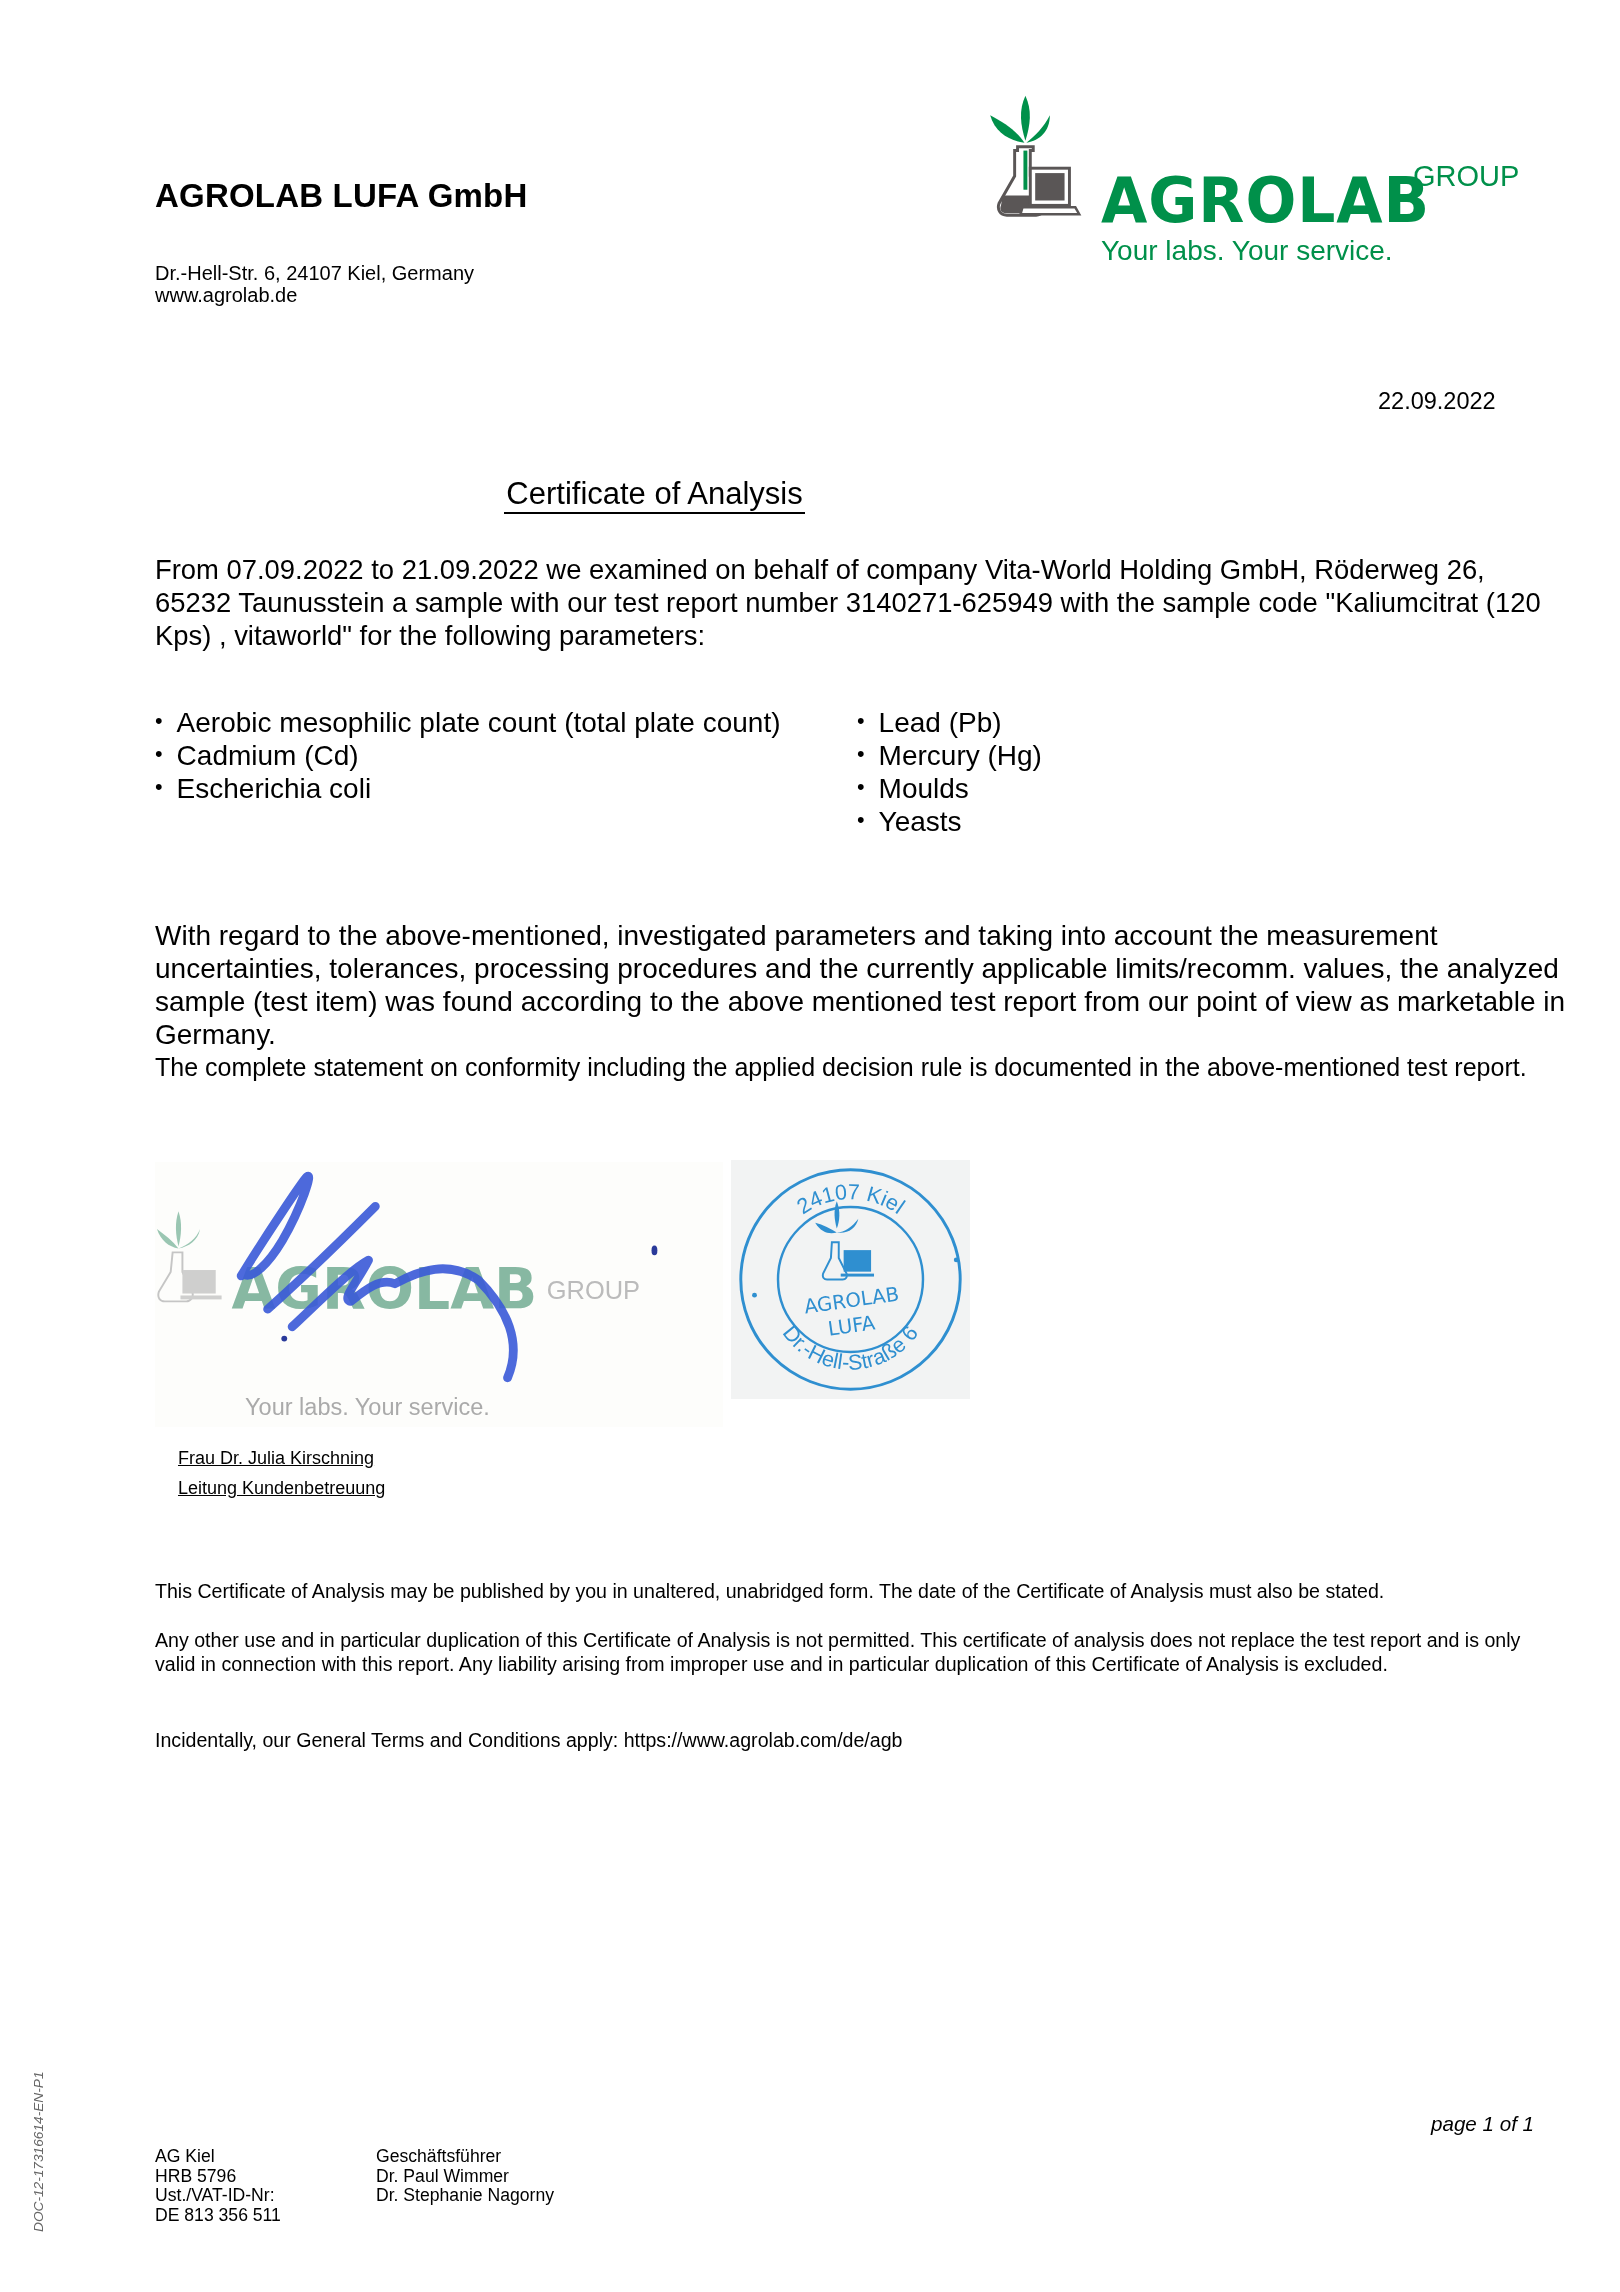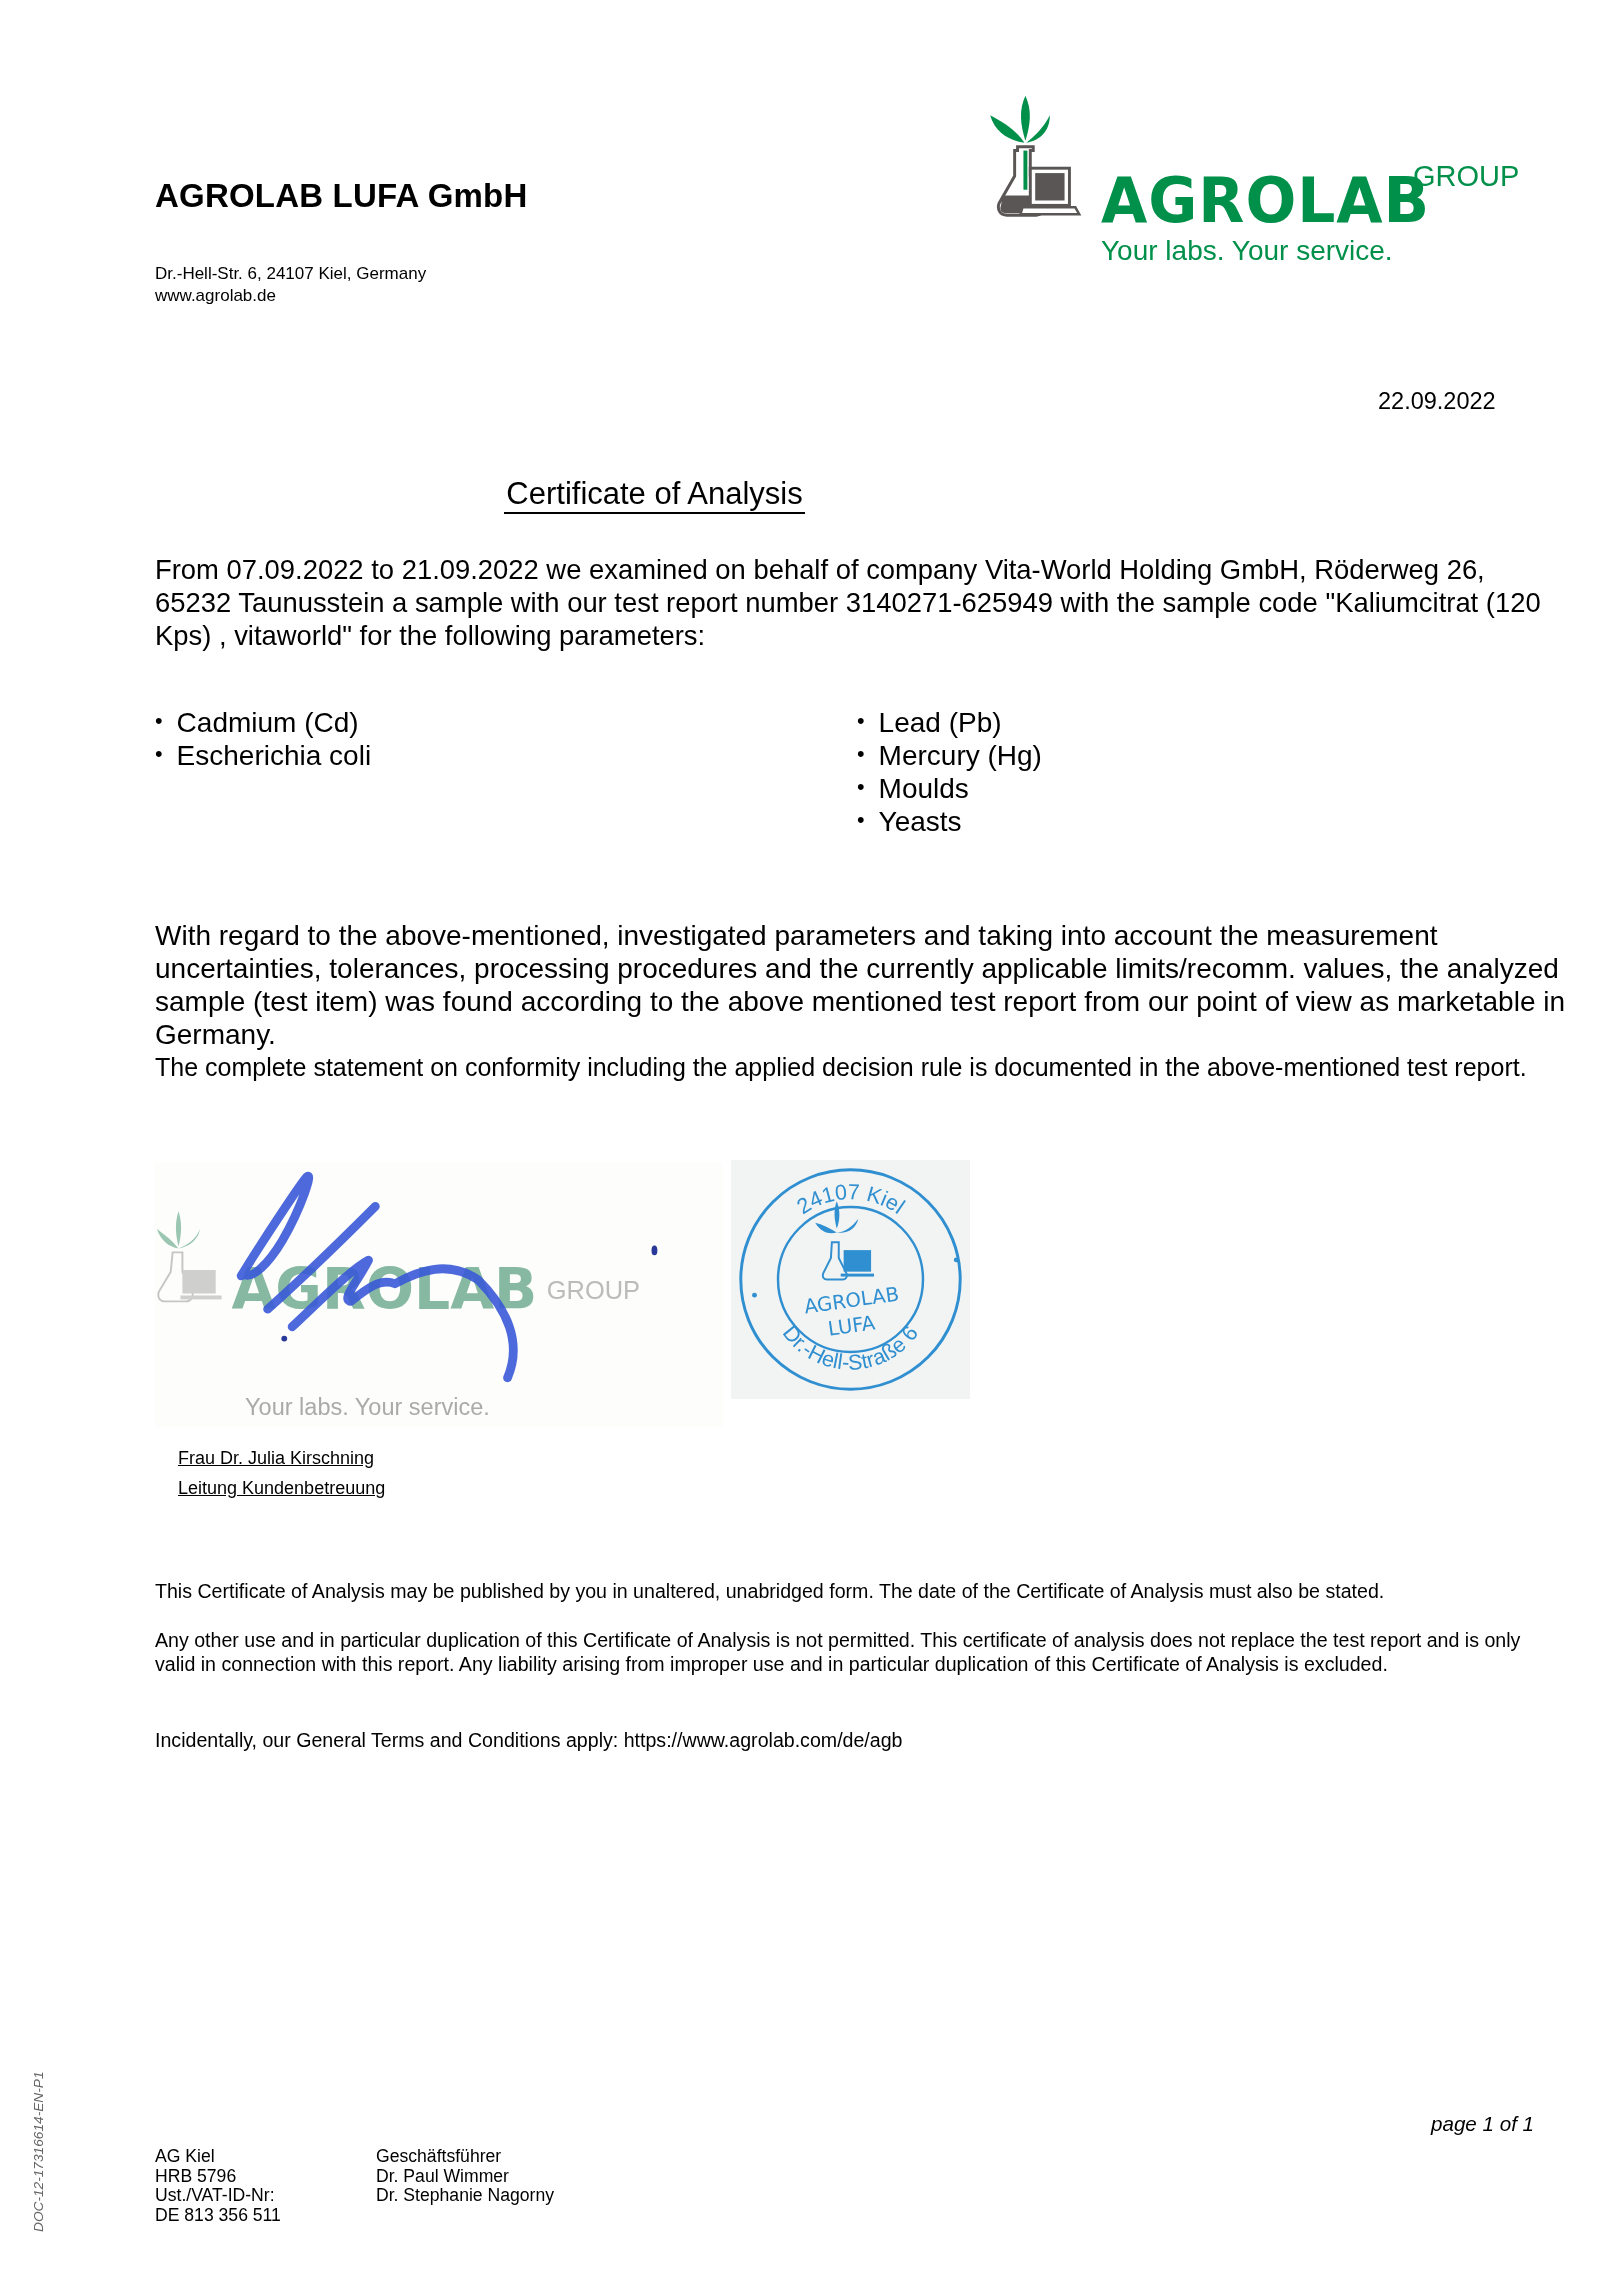--- a/index.html
+++ b/index.html
@@ -1,21 +1,21 @@
 <!DOCTYPE html>
 <html><head>
 <meta charset="utf-8">
 <style>
   html, body { margin:0; padding:0; background:#ffffff; }
   body { width:1620px; height:2293px; position:relative; overflow:hidden;
          font-family:"Liberation Sans", sans-serif; color:#000; }
   .abs { position:absolute; }
 
   .company { left:155px; top:169px; font-size:33px; font-weight:bold; letter-spacing:0.2px;margin-top:8px; }
-  .address { left:155px; top:263px; font-size:17px; line-height:21.6px; }
+  .address { left:155px; top:263px; font-size:20px; line-height:21.6px; }
 
   .logo { left:985px; top:86px; width:568px; height:186px; }
   .logo-mark { position:absolute; left:0; top:0; width:118px; height:137px; }
   .logo-word { position:absolute; left:116px; top:78px; font-size:63px; font-weight:bold; color:#00904a; letter-spacing:1px; font-family:"DejaVu Sans", sans-serif; transform:scaleX(0.95); transform-origin:left; }
   .logo-group { position:absolute; left:428px; top:74px; font-size:29px; color:#00904a; font-family:"Liberation Sans", sans-serif; }
   .logo-tag { position:absolute; left:116px; top:149px; font-size:28px; color:#00904a; }
 
   .date { left:1378px; top:388px; font-size:23.5px; }
 
   .title { left:0; width:1309px; top:476px; text-align:center; font-size:31px; }
@@ -83,20 +83,21 @@
 
 <div class="abs date">22.09.2022</div>
 
 <div class="abs title"><span>Certificate of Analysis</span></div>
 
 <div class="abs intro">From 07.09.2022 to 21.09.2022 we examined on behalf of company Vita-World Holding GmbH, Röderweg 26, 65232 Taunusstein a sample with our test report number 3140271-625949 with the sample code "Kaliumcitrat (120 Kps) , vitaworld" for the following parameters:</div>
 
 <div class="abs params">
   <div class="col col1">
     <ul>
+      <li>Aerobic mesophilic plate count (total plate count)</li>
       <li>Cadmium (Cd)</li>
       <li>Escherichia coli</li>
     </ul>
   </div>
   <div class="col col2">
     <ul>
       <li>Lead (Pb)</li>
       <li>Mercury (Hg)</li>
       <li>Moulds</li>
       <li>Yeasts</li>

